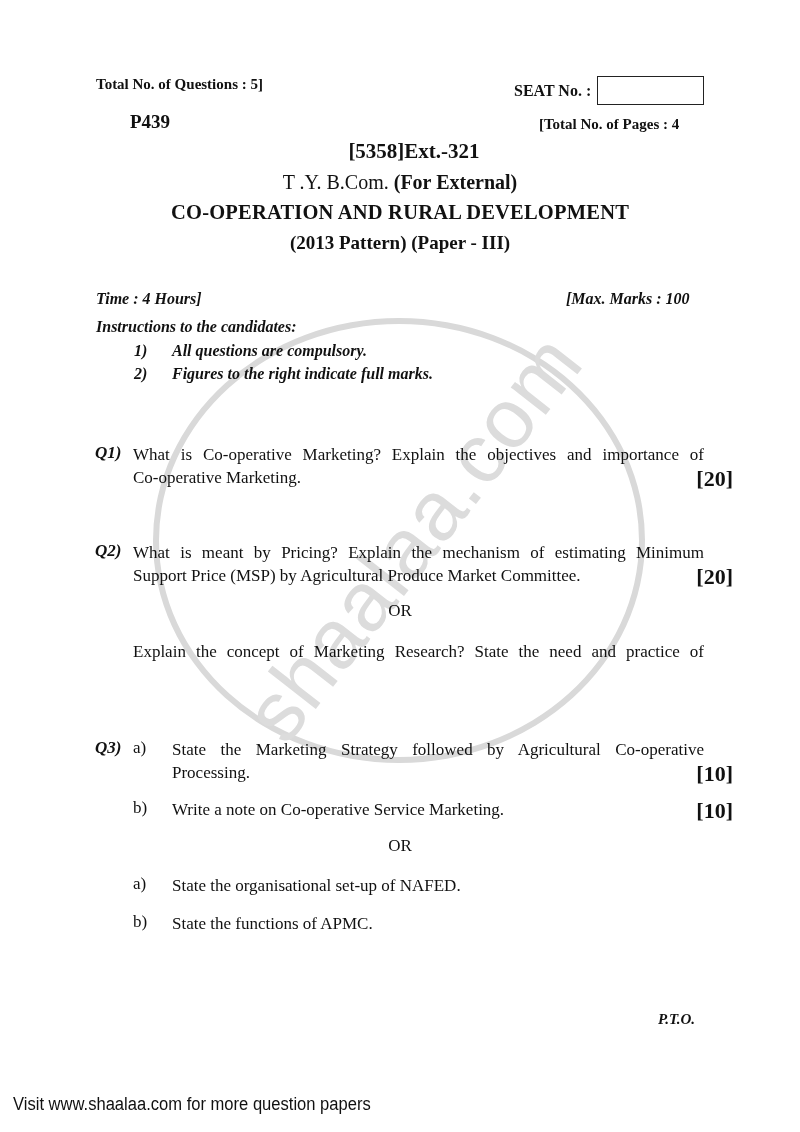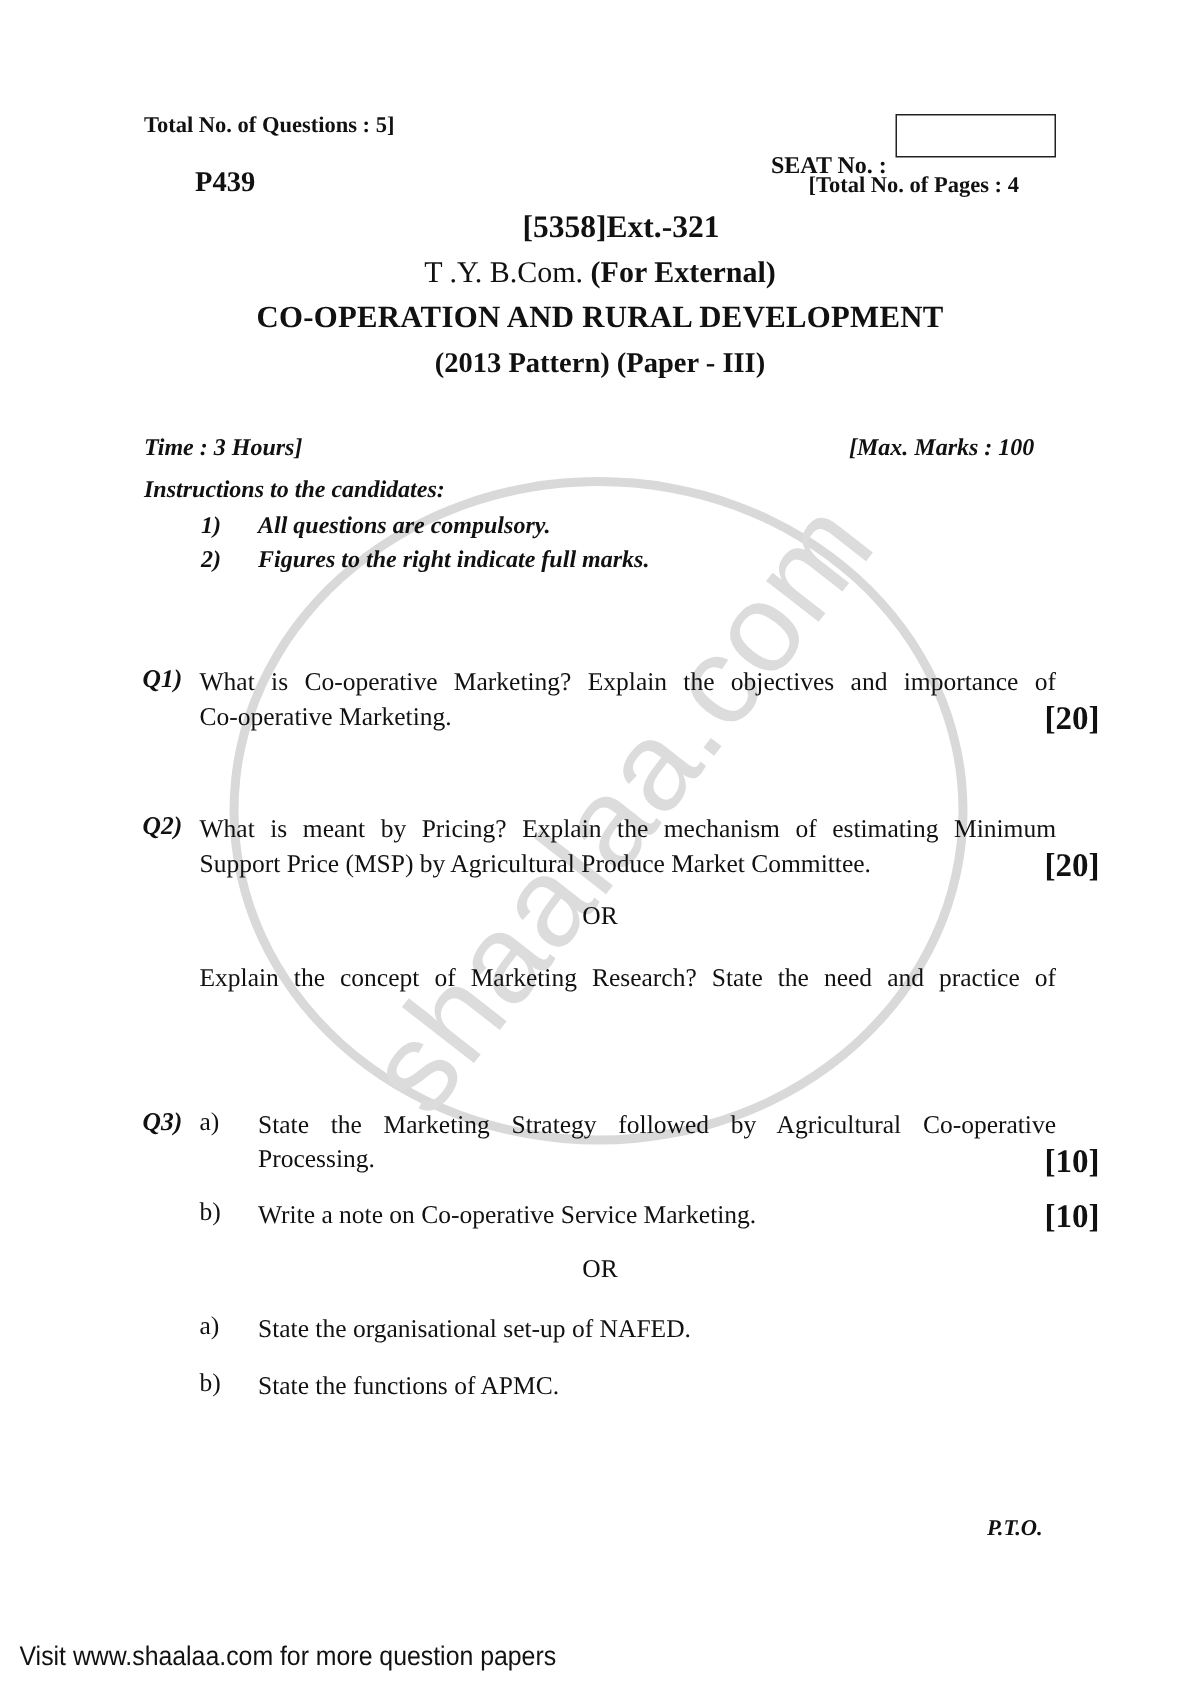--- a/index.html
+++ b/index.html
@@ -42,21 +42,21 @@
       transform-origin: 50% 50%;
       letter-spacing: 1px;
       z-index: 0;
       white-space: nowrap;
     }
 
     .content { position: absolute; left: 0; top: 0; width: 800px; height: 1132px; z-index: 1; padding-left: 29px; }
 
     .hdr-small { font-size: 15px; font-weight: bold; }
     .hdr-code { font-size: 19px; font-weight: bold; }
-    .seat-label { font-size: 16px; font-weight: bold; margin-top: 20px; }
+    .seat-label { font-size: 16px; font-weight: bold; }
     .seat-box {
       position: absolute;
       left: 597px; top: 76px;
       width: 107px; height: 29px;
       border: 1.3px solid #222;
       box-sizing: border-box;
       background: transparent;
     }
     .center-line {
       position: absolute;
@@ -131,21 +131,21 @@
   <div class="abs hdr-small" style="left:539px; top:116px;">[Total No. of Pages : 4</div>
 
   <div class="center-line t1">[5358]Ext.-321</div>
   <div class="center-line t2">
     <span class="normal">T .Y.  B.Com.</span>
     <span>(For External)</span>
   </div>
   <div class="center-line t3">CO-OPERATION AND RURAL DEVELOPMENT</div>
   <div class="center-line t4">(2013 Pattern) (Paper - III)</div>
 
-  <div class="abs italic-bold" style="left:96px; top:290px;">Time : 3 Hours]</div>
+  <div class="abs italic-bold" style="left:96px; top:290px;">Time : 4 Hours]</div>
   <div class="abs italic-bold" style="left:566px; top:290px;">[Max. Marks : 100</div>
 
   <div class="abs italic-bold" style="left:96px; top:318px;">Instructions to the candidates:</div>
   <div class="abs italic-bold" style="left:134px; top:342px;">1)</div>
   <div class="abs italic-bold" style="left:172px; top:342px;">All questions are compulsory.</div>
   <div class="abs italic-bold" style="left:134px; top:365px;">2)</div>
   <div class="abs italic-bold" style="left:172px; top:365px;">Figures to the right indicate full marks.</div>
 
   <div class="qlabel" style="left:95px; top:443px;">Q1)</div>
   <div class="q-text" style="left:133px; top:443px; width:571px; text-align-last: justify;">What is Co-operative Marketing? Explain the objectives and importance of</div>

